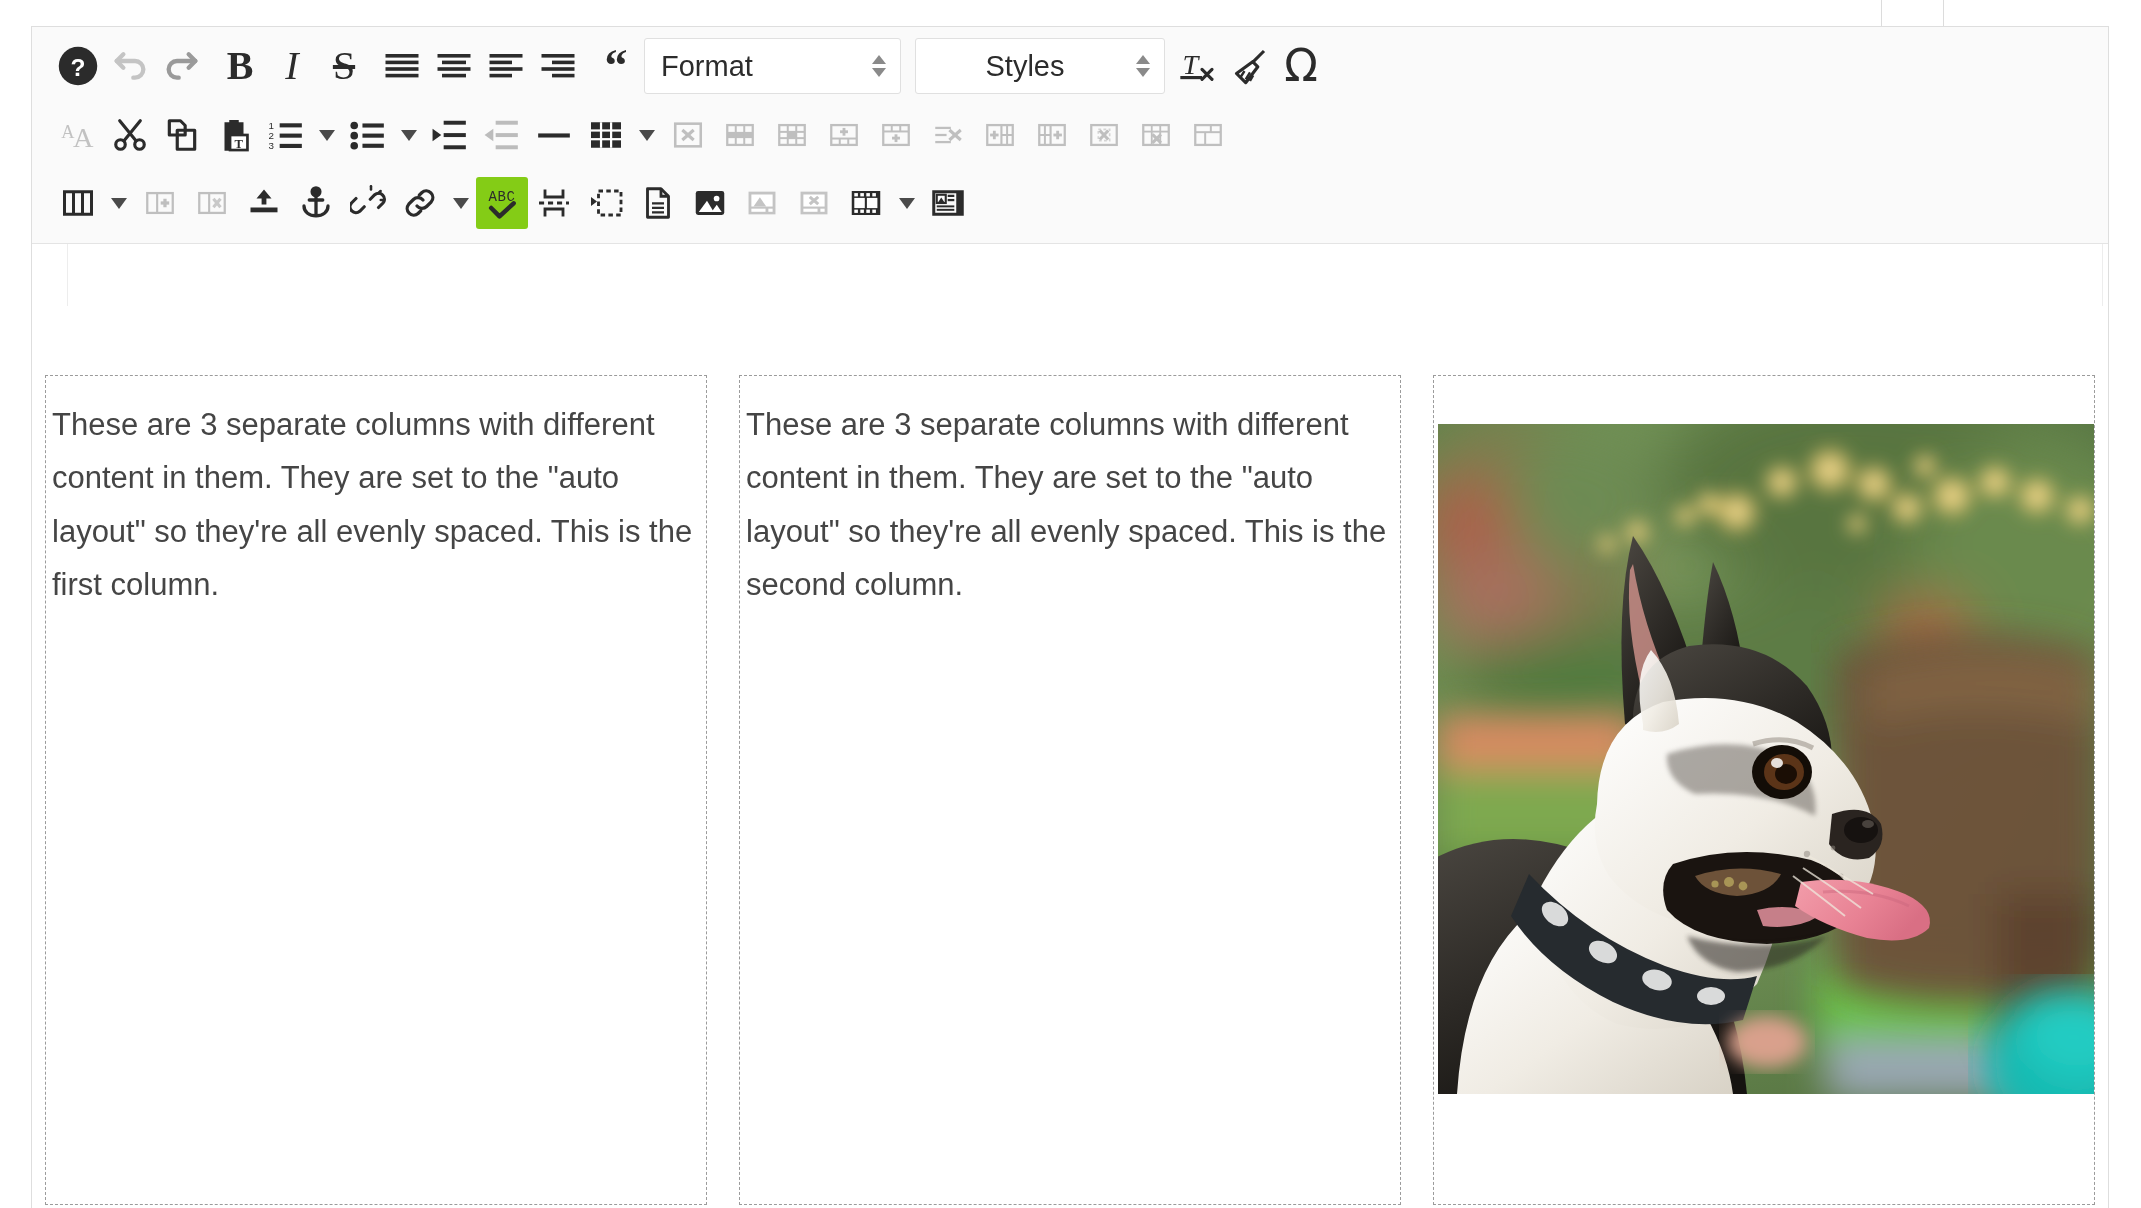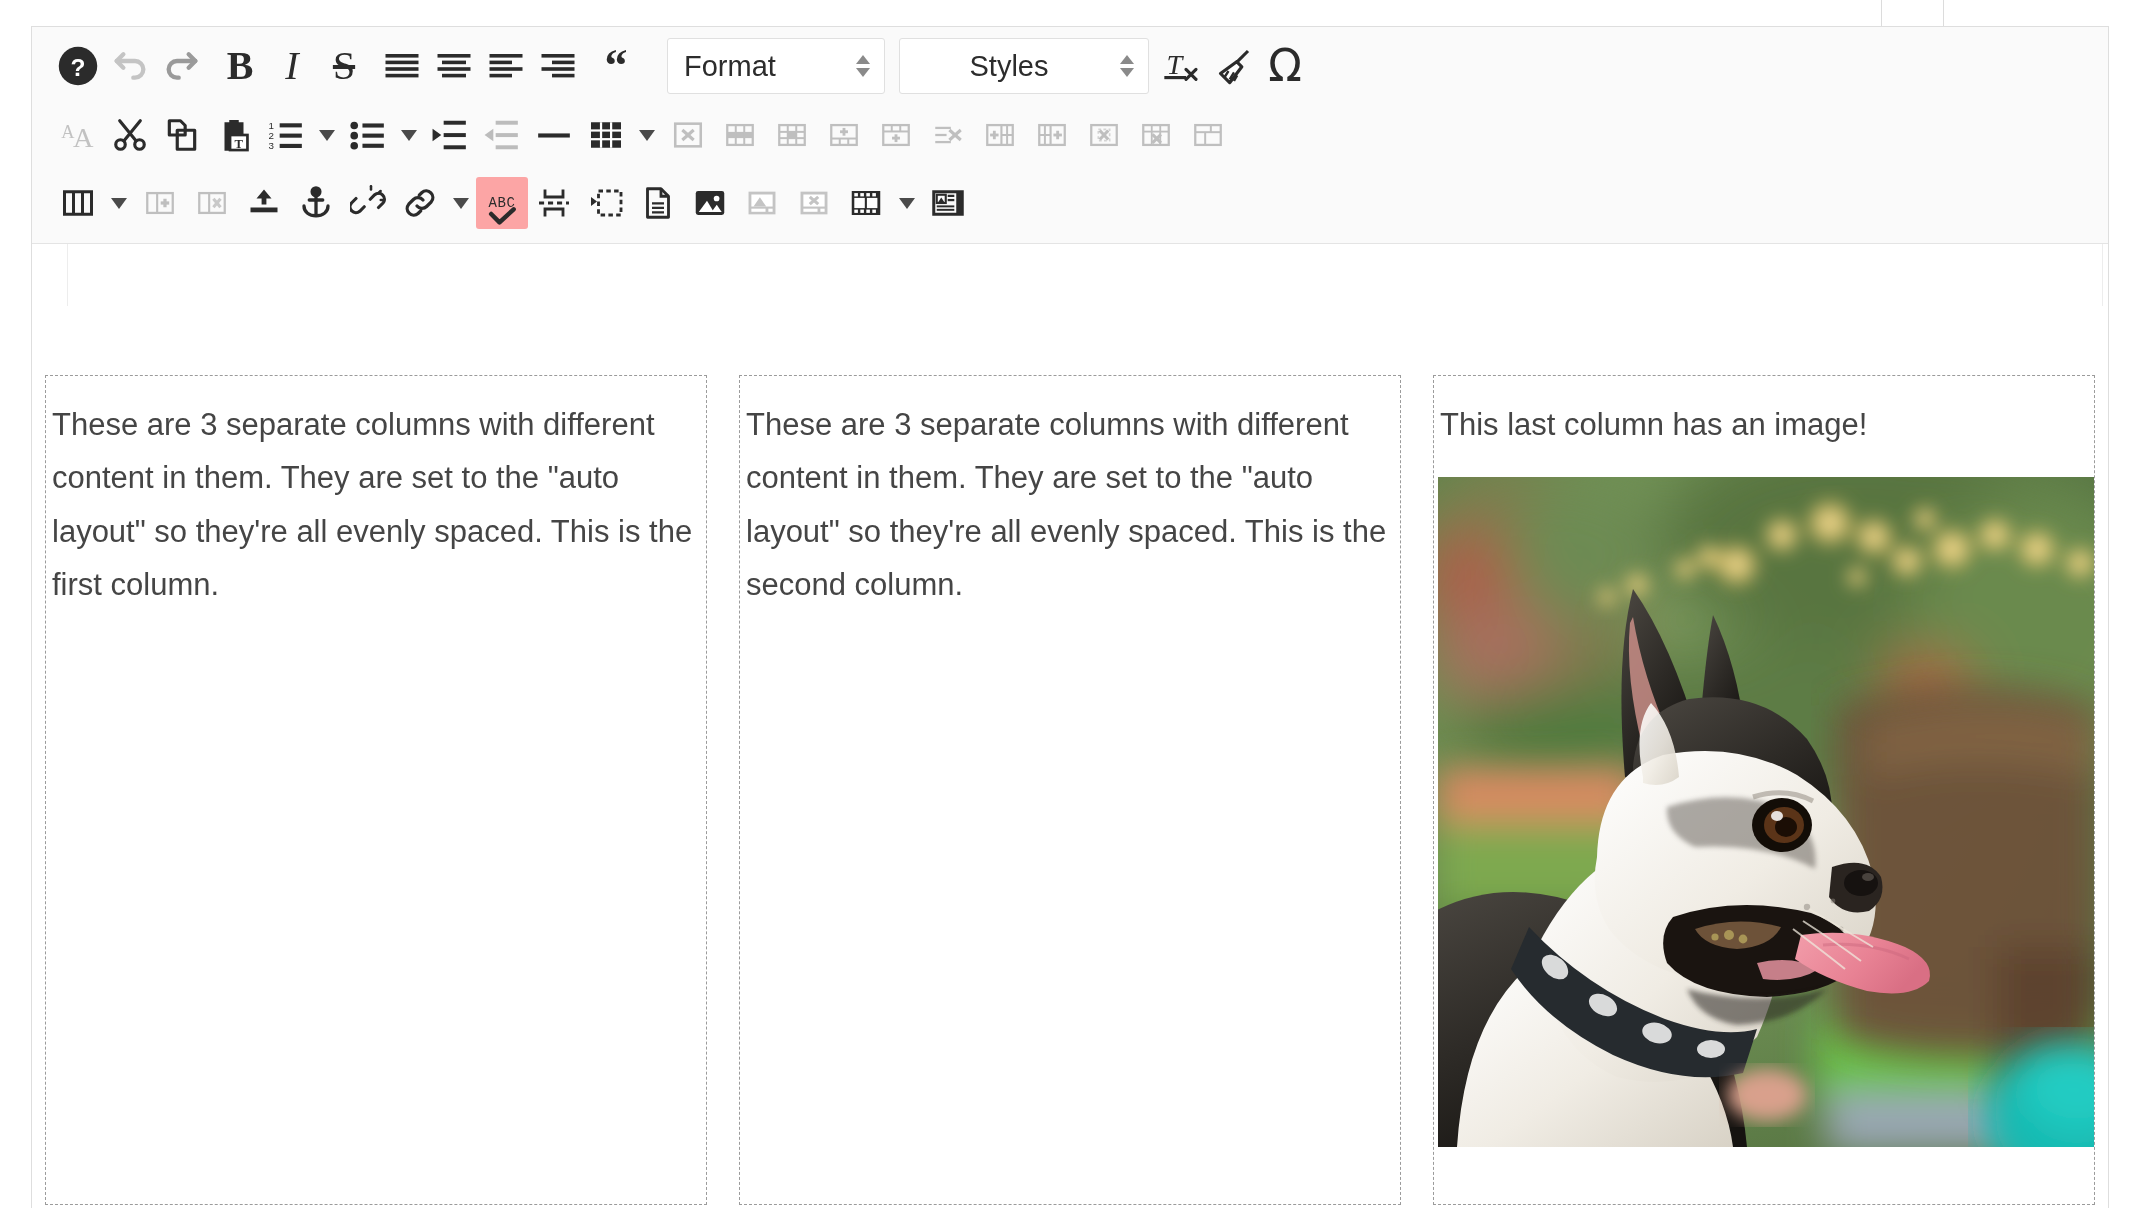--- a/index.html
+++ b/index.html
@@ -38,21 +38,21 @@
   }
   .tb-row { display:flex; align-items:center; height:68px; padding-left:20px; box-sizing:border-box; }
   .tb-row.r1 { height:70px; }
 
   .btn {
     display:flex; align-items:center; justify-content:center;
     width:52px; height:52px; flex:none;
     border-radius:3px; cursor:pointer;
     color:#2b2b2b;
   }
-  .btn.active { background:#fca5a5;align-items:flex-end; }
+  .btn.active { background:#84cc16; }
   .btn.disabled { color:#b8b8b8; cursor:default; }
   .btn svg { display:block; }
 
   .arrow {
     display:flex; align-items:center; justify-content:center;
     width:30px; height:52px; flex:none; cursor:pointer;
   }
   .arrow i {
     display:block; width:0; height:0;
     border-left:8px solid transparent;
@@ -64,21 +64,21 @@
   
   .combo {
     position:relative; flex:none;
     height:56px; background:#fff;
     border:1px solid #e0e0e0; border-radius:3px;
     display:flex; align-items:center;
     padding:0 46px 0 16px;
     font-size:29px; color:#2c2c2c; cursor:pointer;
     box-sizing:border-box;
   }
-  .combo.format { width:218px; margin-left:25px; }
+  .combo.format { width:257px; margin-left:2px; }
   .combo.styles { width:250px; margin-left:14px;justify-content:center; }
   .combo .spin {
     position:absolute; right:14px; top:50%;
     transform:translateY(-50%);
     display:flex; flex-direction:column; gap:4px;
   }
   .combo .spin i { display:block; width:0;height:0;
     border-left:7px solid transparent; border-right:7px solid transparent; }
   .combo .spin i.up   { border-bottom:9px solid #8a8a8a; }
   .combo .spin i.down { border-top:9px solid #8a8a8a; }
@@ -669,21 +669,20 @@
 
         <div class="col">
           <p>These are 3 separate columns with different content in them. They are set to the "auto layout" so they're all evenly spaced. This is the first column.</p>
         </div>
 
         <div class="col">
           <p>These are 3 separate columns with different content in them. They are set to the "auto layout" so they're all evenly spaced. This is the second column.</p>
         </div>
 
         <div class="col">
-          <p>This last column has an image!</p>
 
           <div class="photo">
             <svg viewBox="0 0 660 670" preserveAspectRatio="xMidYMid slice" role="img">
               <defs>
                 <radialGradient id="bgGreen" cx="40%" cy="35%" r="85%">
                   <stop offset="0%" stop-color="#8aa86a"></stop>
                   <stop offset="45%" stop-color="#6f9054"></stop>
                   <stop offset="100%" stop-color="#4e6b3c"></stop>
                 </radialGradient>
                 <linearGradient id="furW" x1="0" y1="0" x2="1" y2="1">

